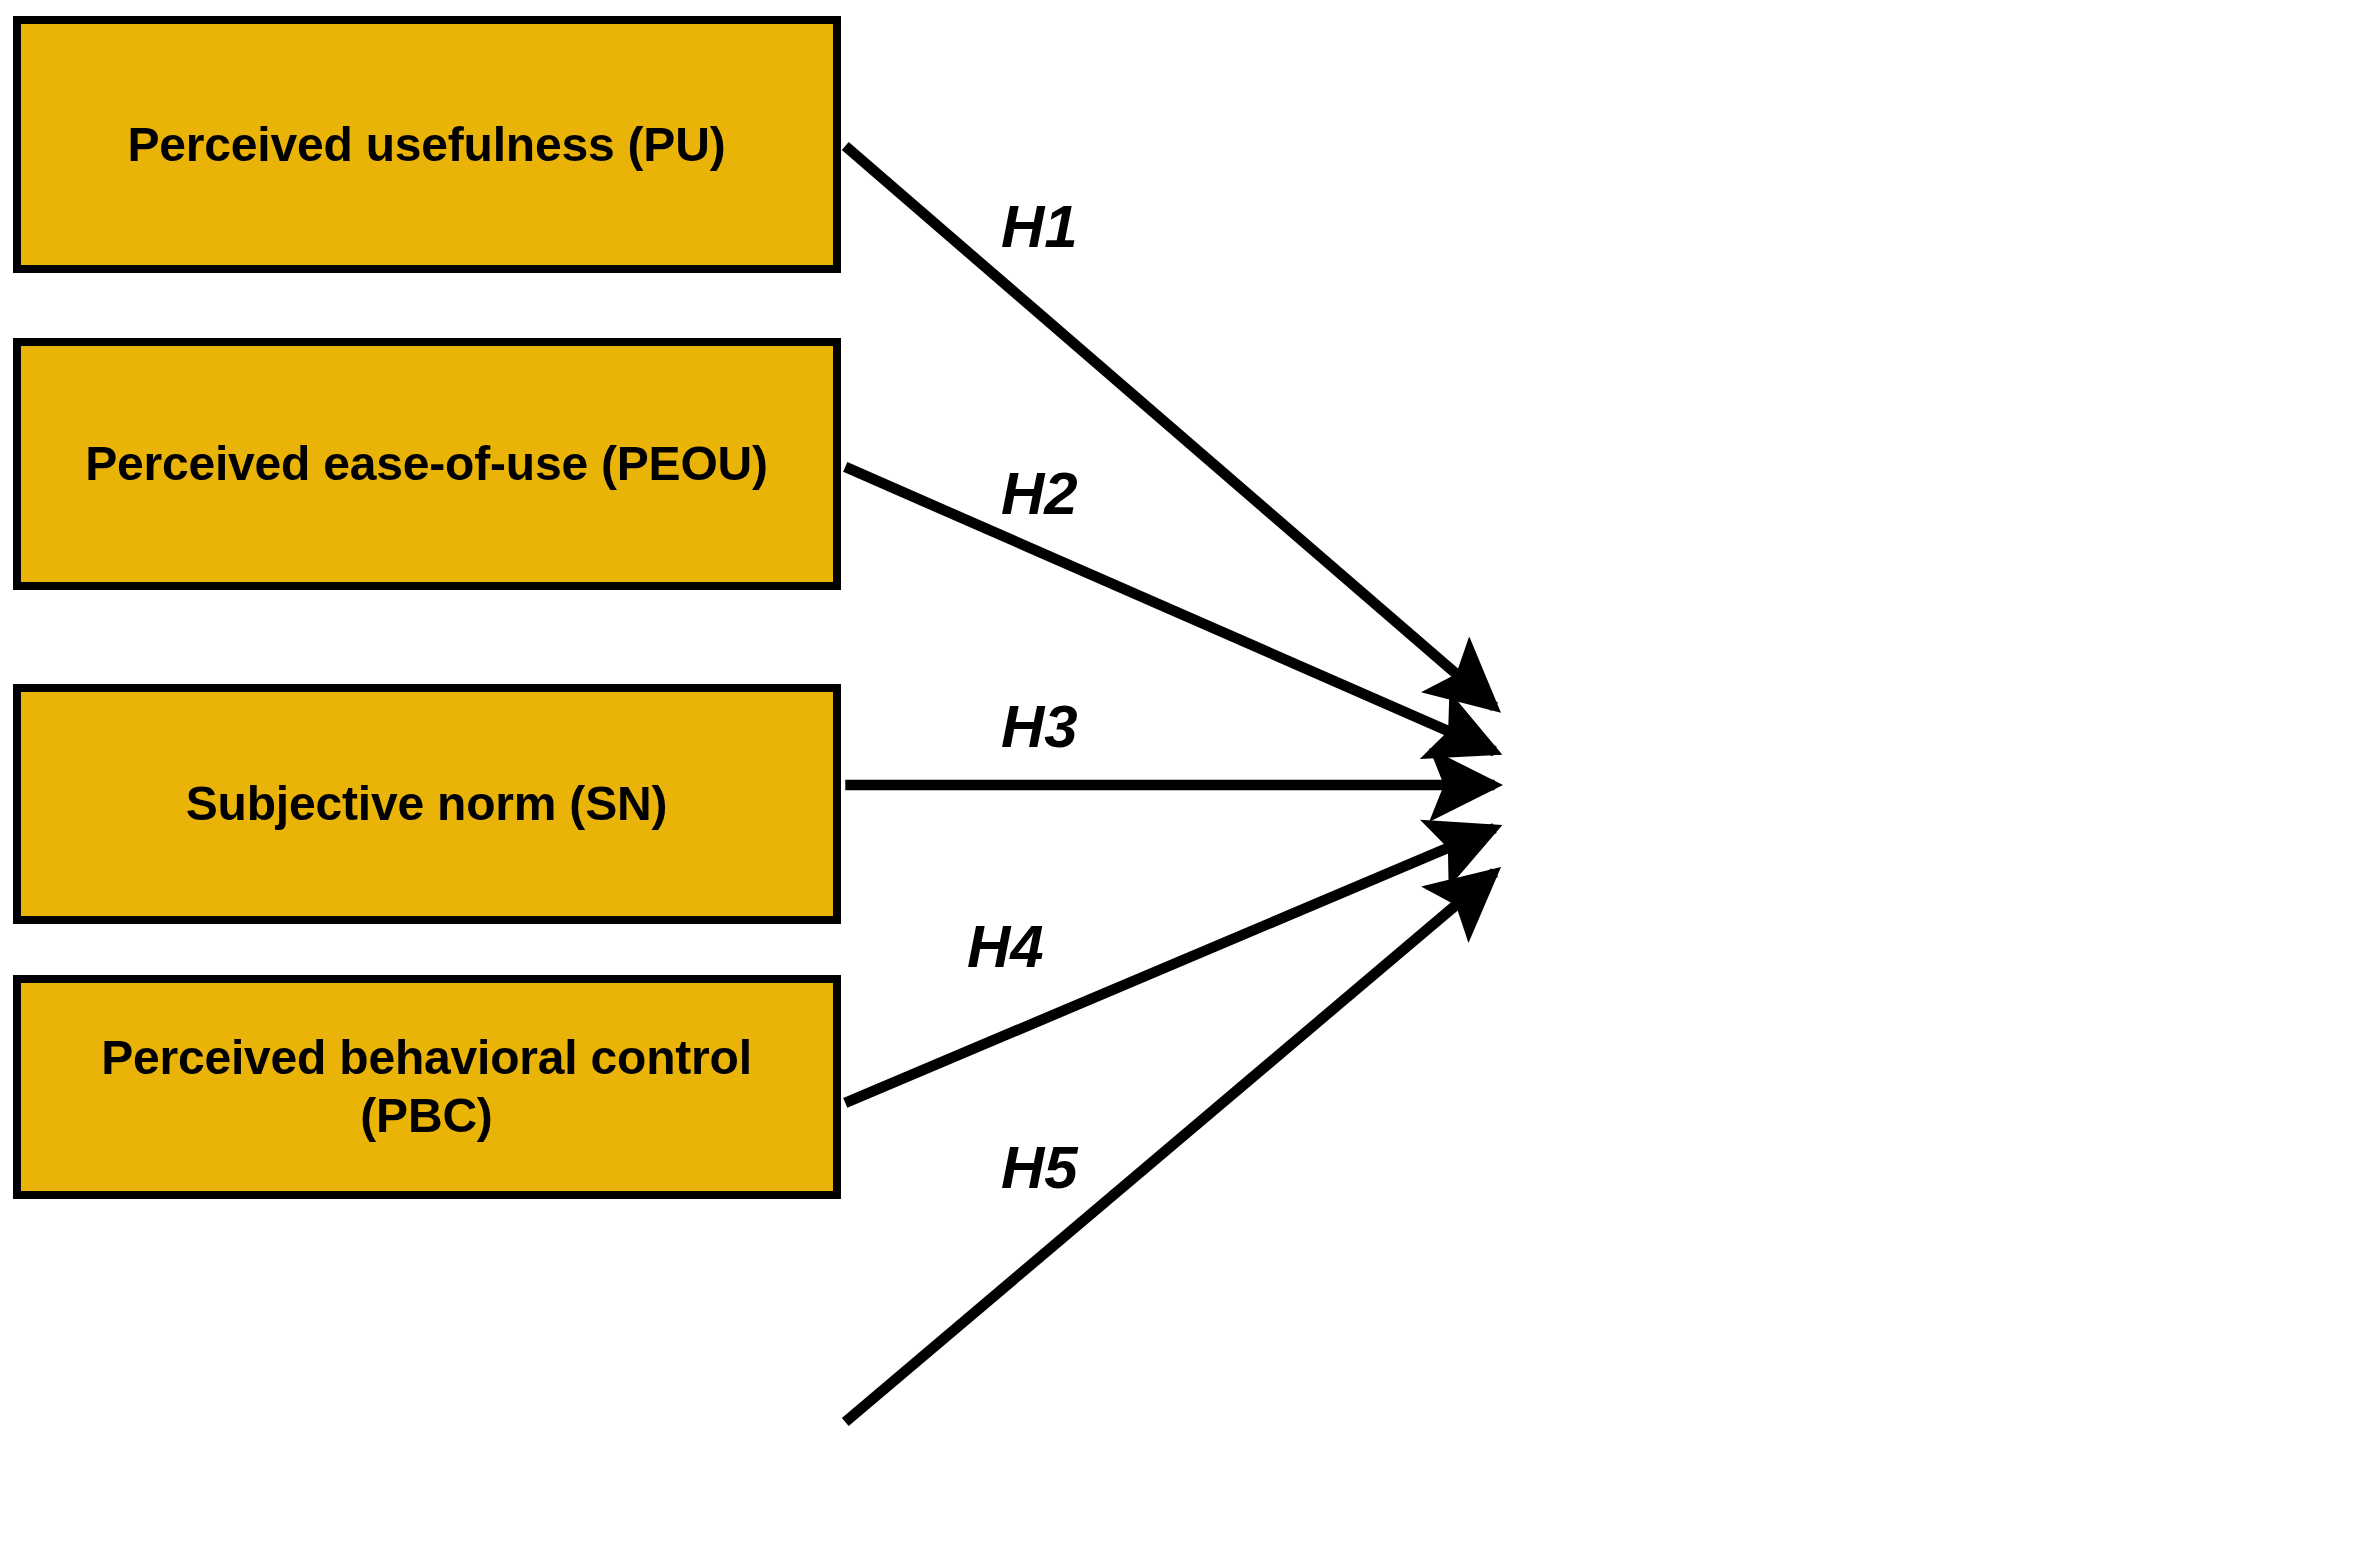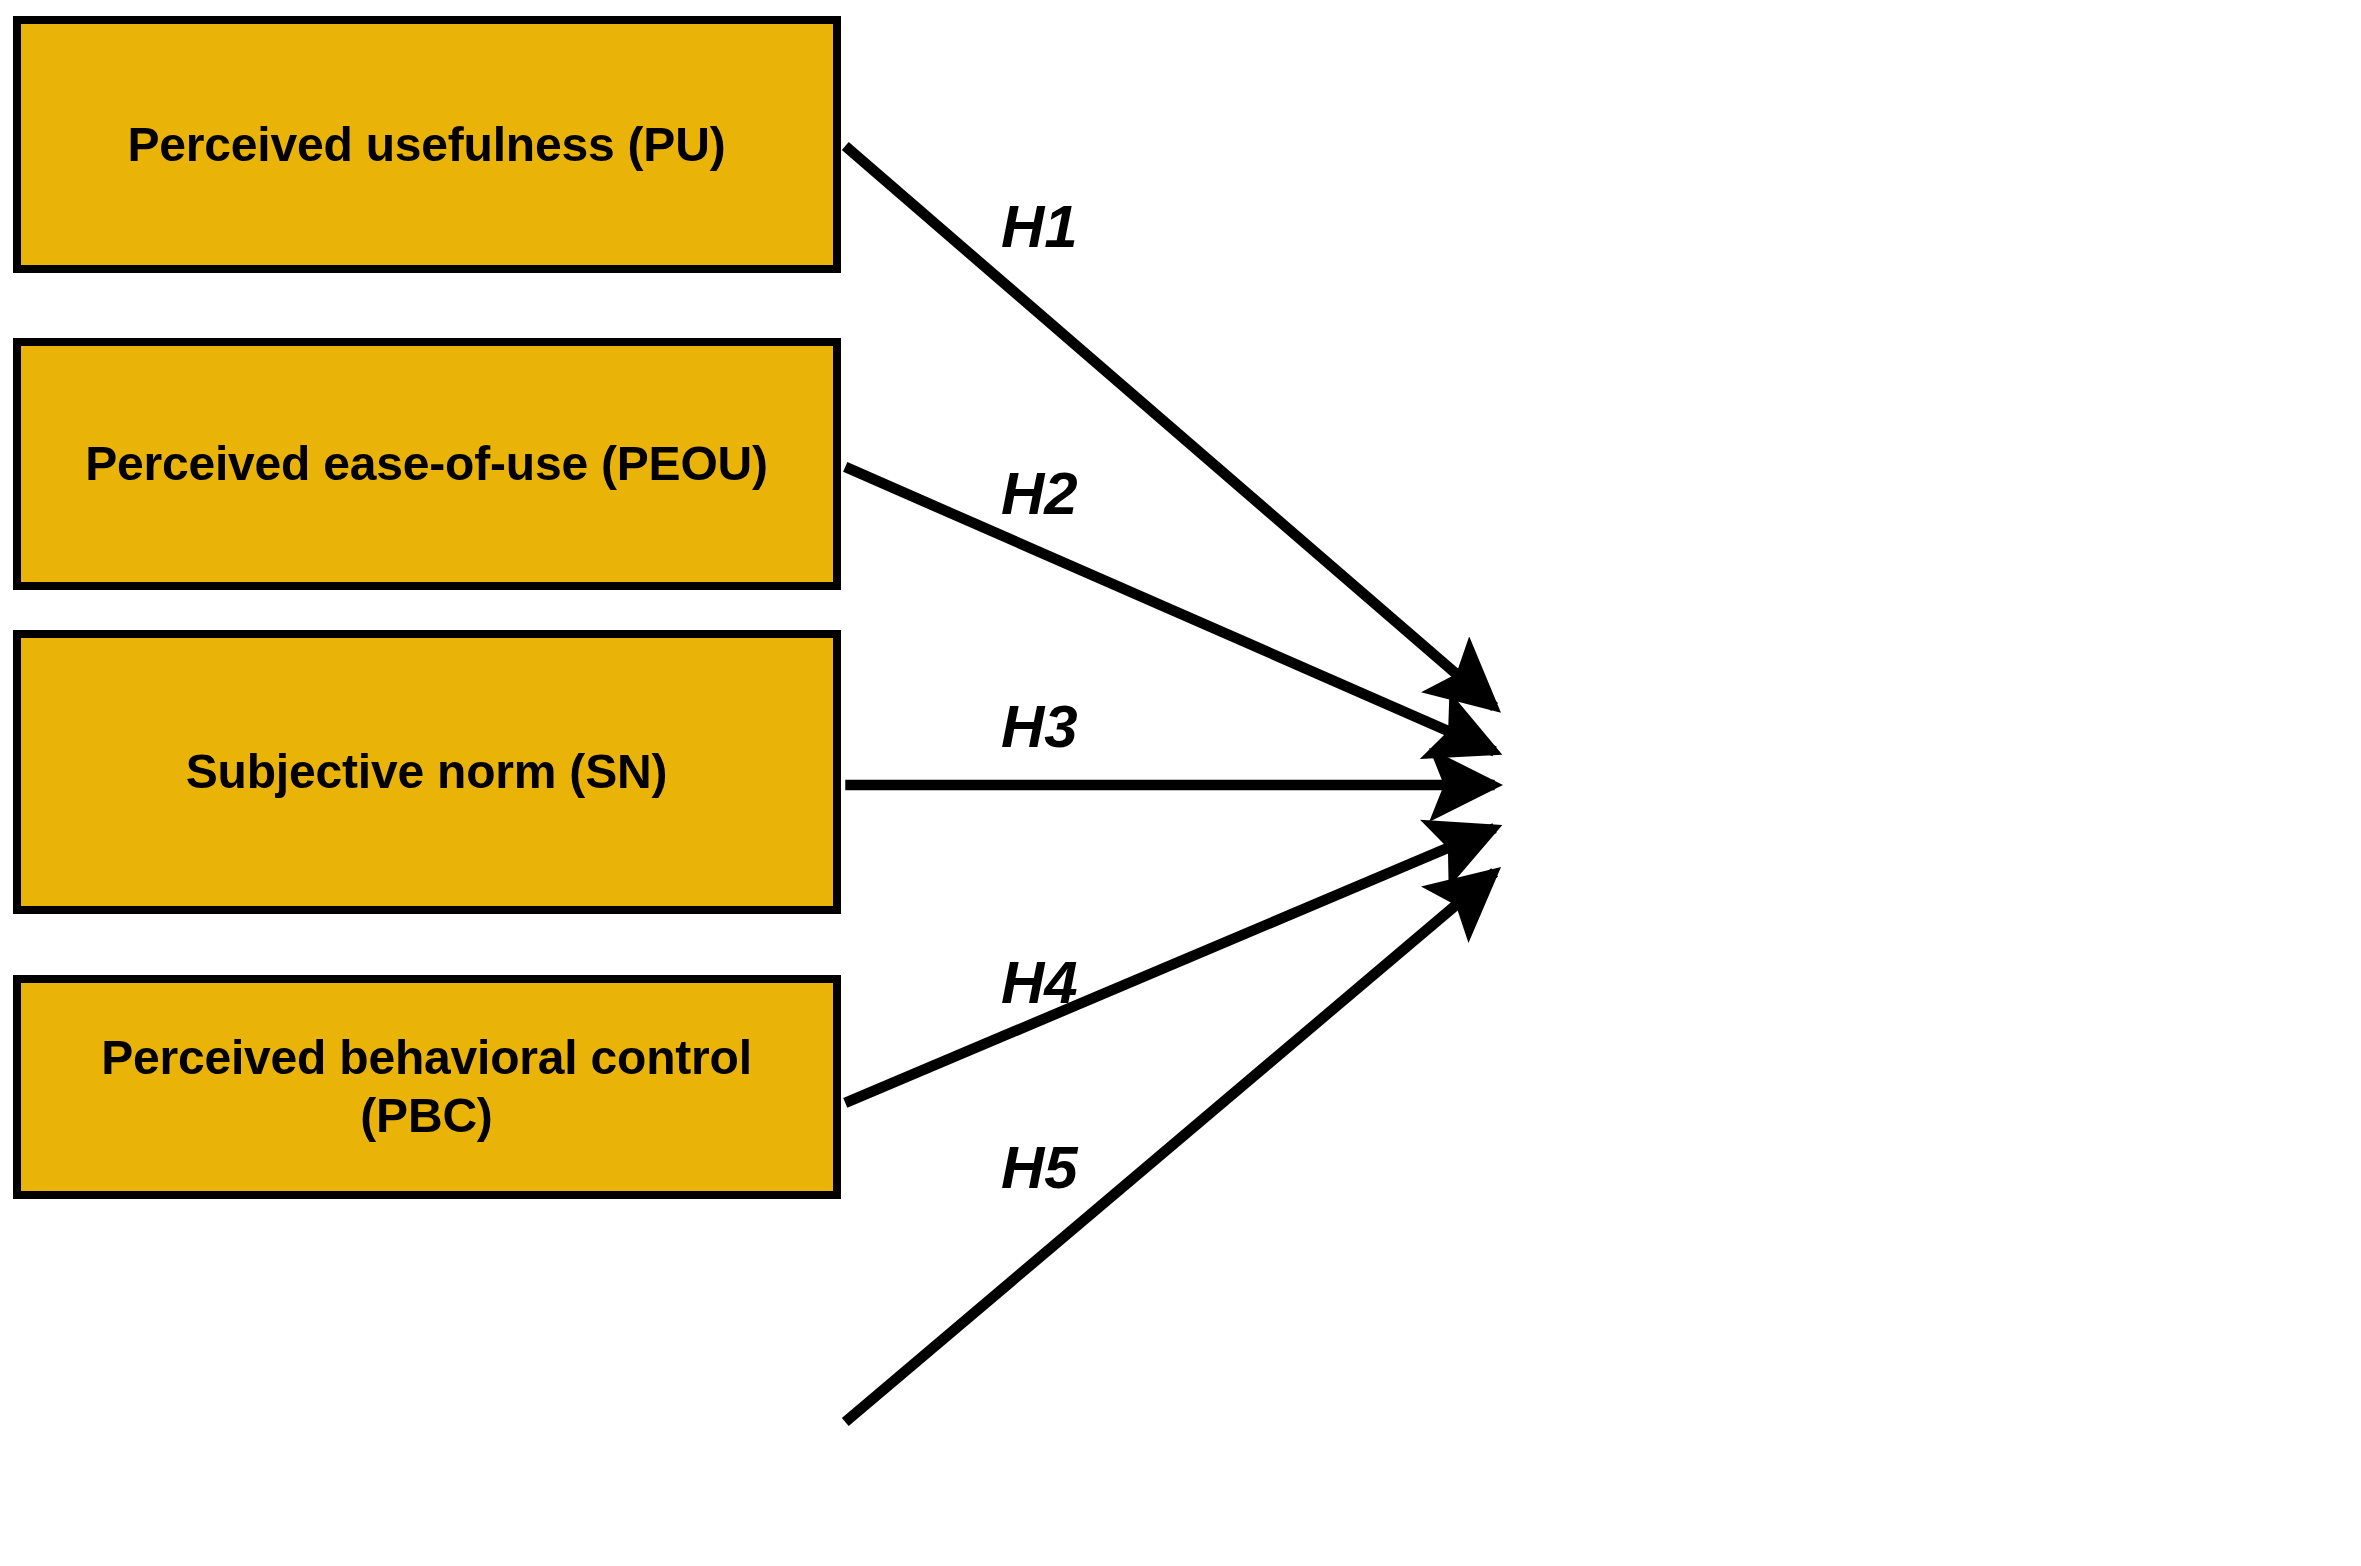--- a/index.html
+++ b/index.html
@@ -76,31 +76,31 @@
   </svg>
 
   <div class="node-box" style="left: 12.5px; top: 16.3px; width: 828px; height: 257px;">
     <span class="node-label">Perceived usefulness (PU)</span>
   </div>
 
   <div class="node-box" style="left: 12.5px; top: 338px; width: 828px; height: 252px;">
     <span class="node-label">Perceived ease-of-use (PEOU)</span>
   </div>
 
-  <div class="node-box" style="left: 12.5px; top: 630px; width: 828px; height: 284px;">
+  <div class="node-box" style="left: 12.5px; top: 684px; width: 828px; height: 240px;">
     <span class="node-label">Subjective norm (SN)</span>
   </div>
 
   <div class="node-box" style="left: 12.5px; top: 975px; width: 828px; height: 224px;">
     <span class="node-label">Perceived behavioral control
 (PBC)</span>
   </div>
 
 
 
   <div class="hyp-label" style="left: 1001px; top: 197px;">H1</div>
   <div class="hyp-label" style="left: 1001px; top: 464px;">H2</div>
   <div class="hyp-label" style="left: 1001px; top: 697px;">H3</div>
-  <div class="hyp-label" style="left: 1001px; top: 917px; margin-top: 36px;">H4</div>
+  <div class="hyp-label" style="left: 967px; top: 917px;">H4</div>
   <div class="hyp-label" style="left: 1001px; top: 1138px;">H5</div>
 
 </div>
 
 
 </body></html>

